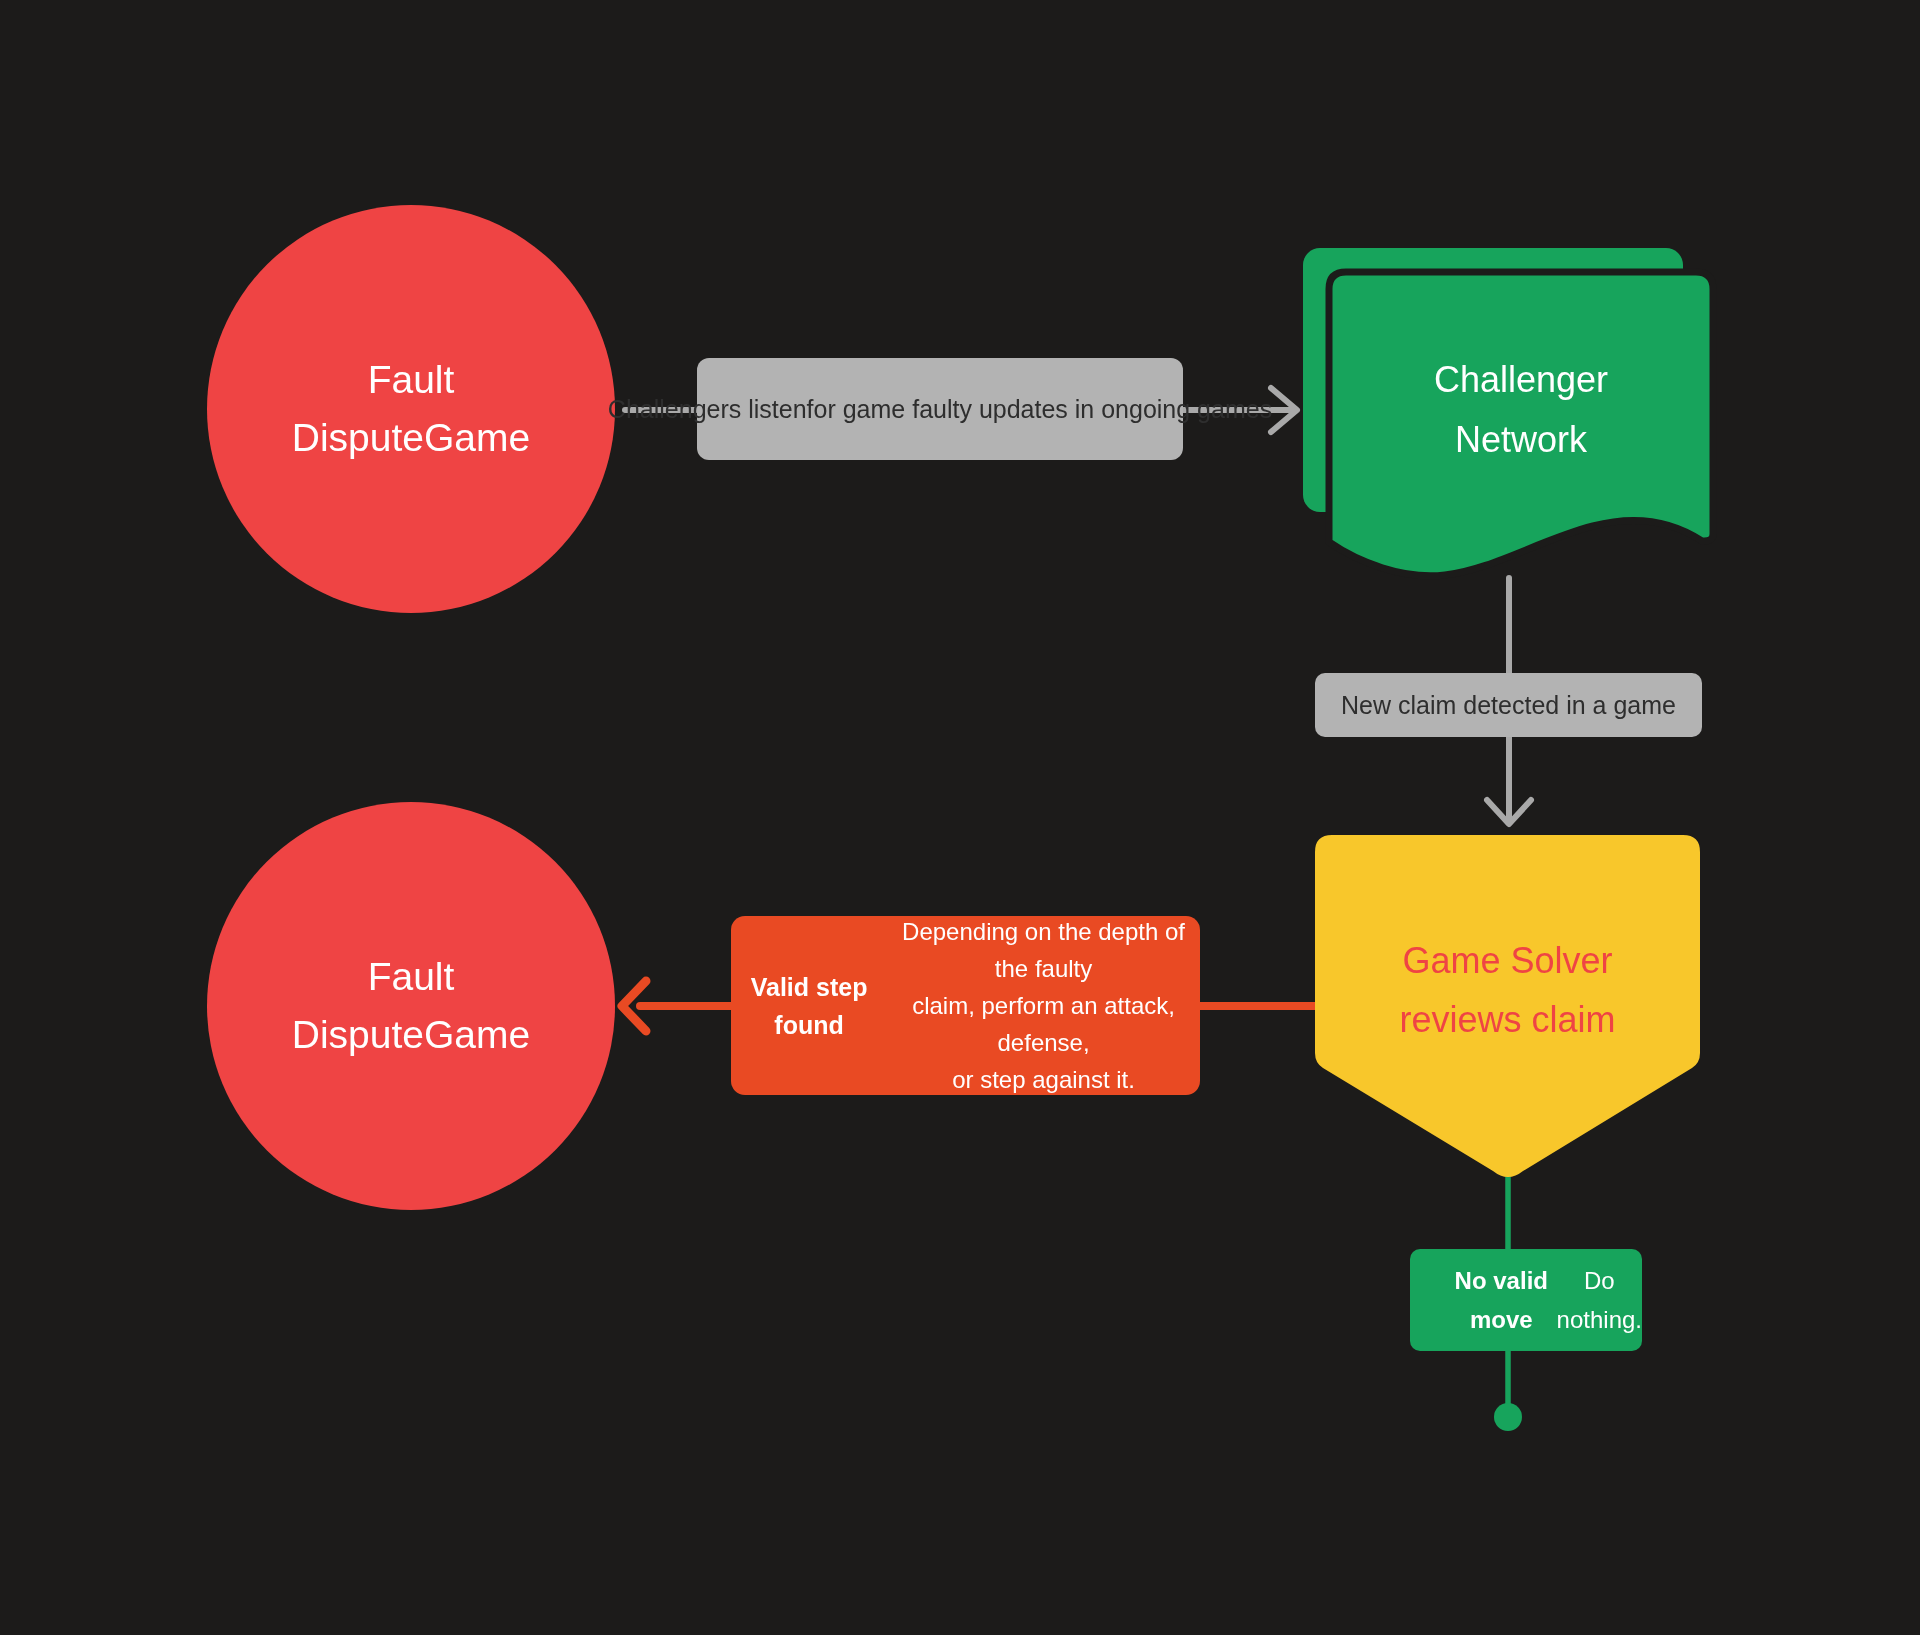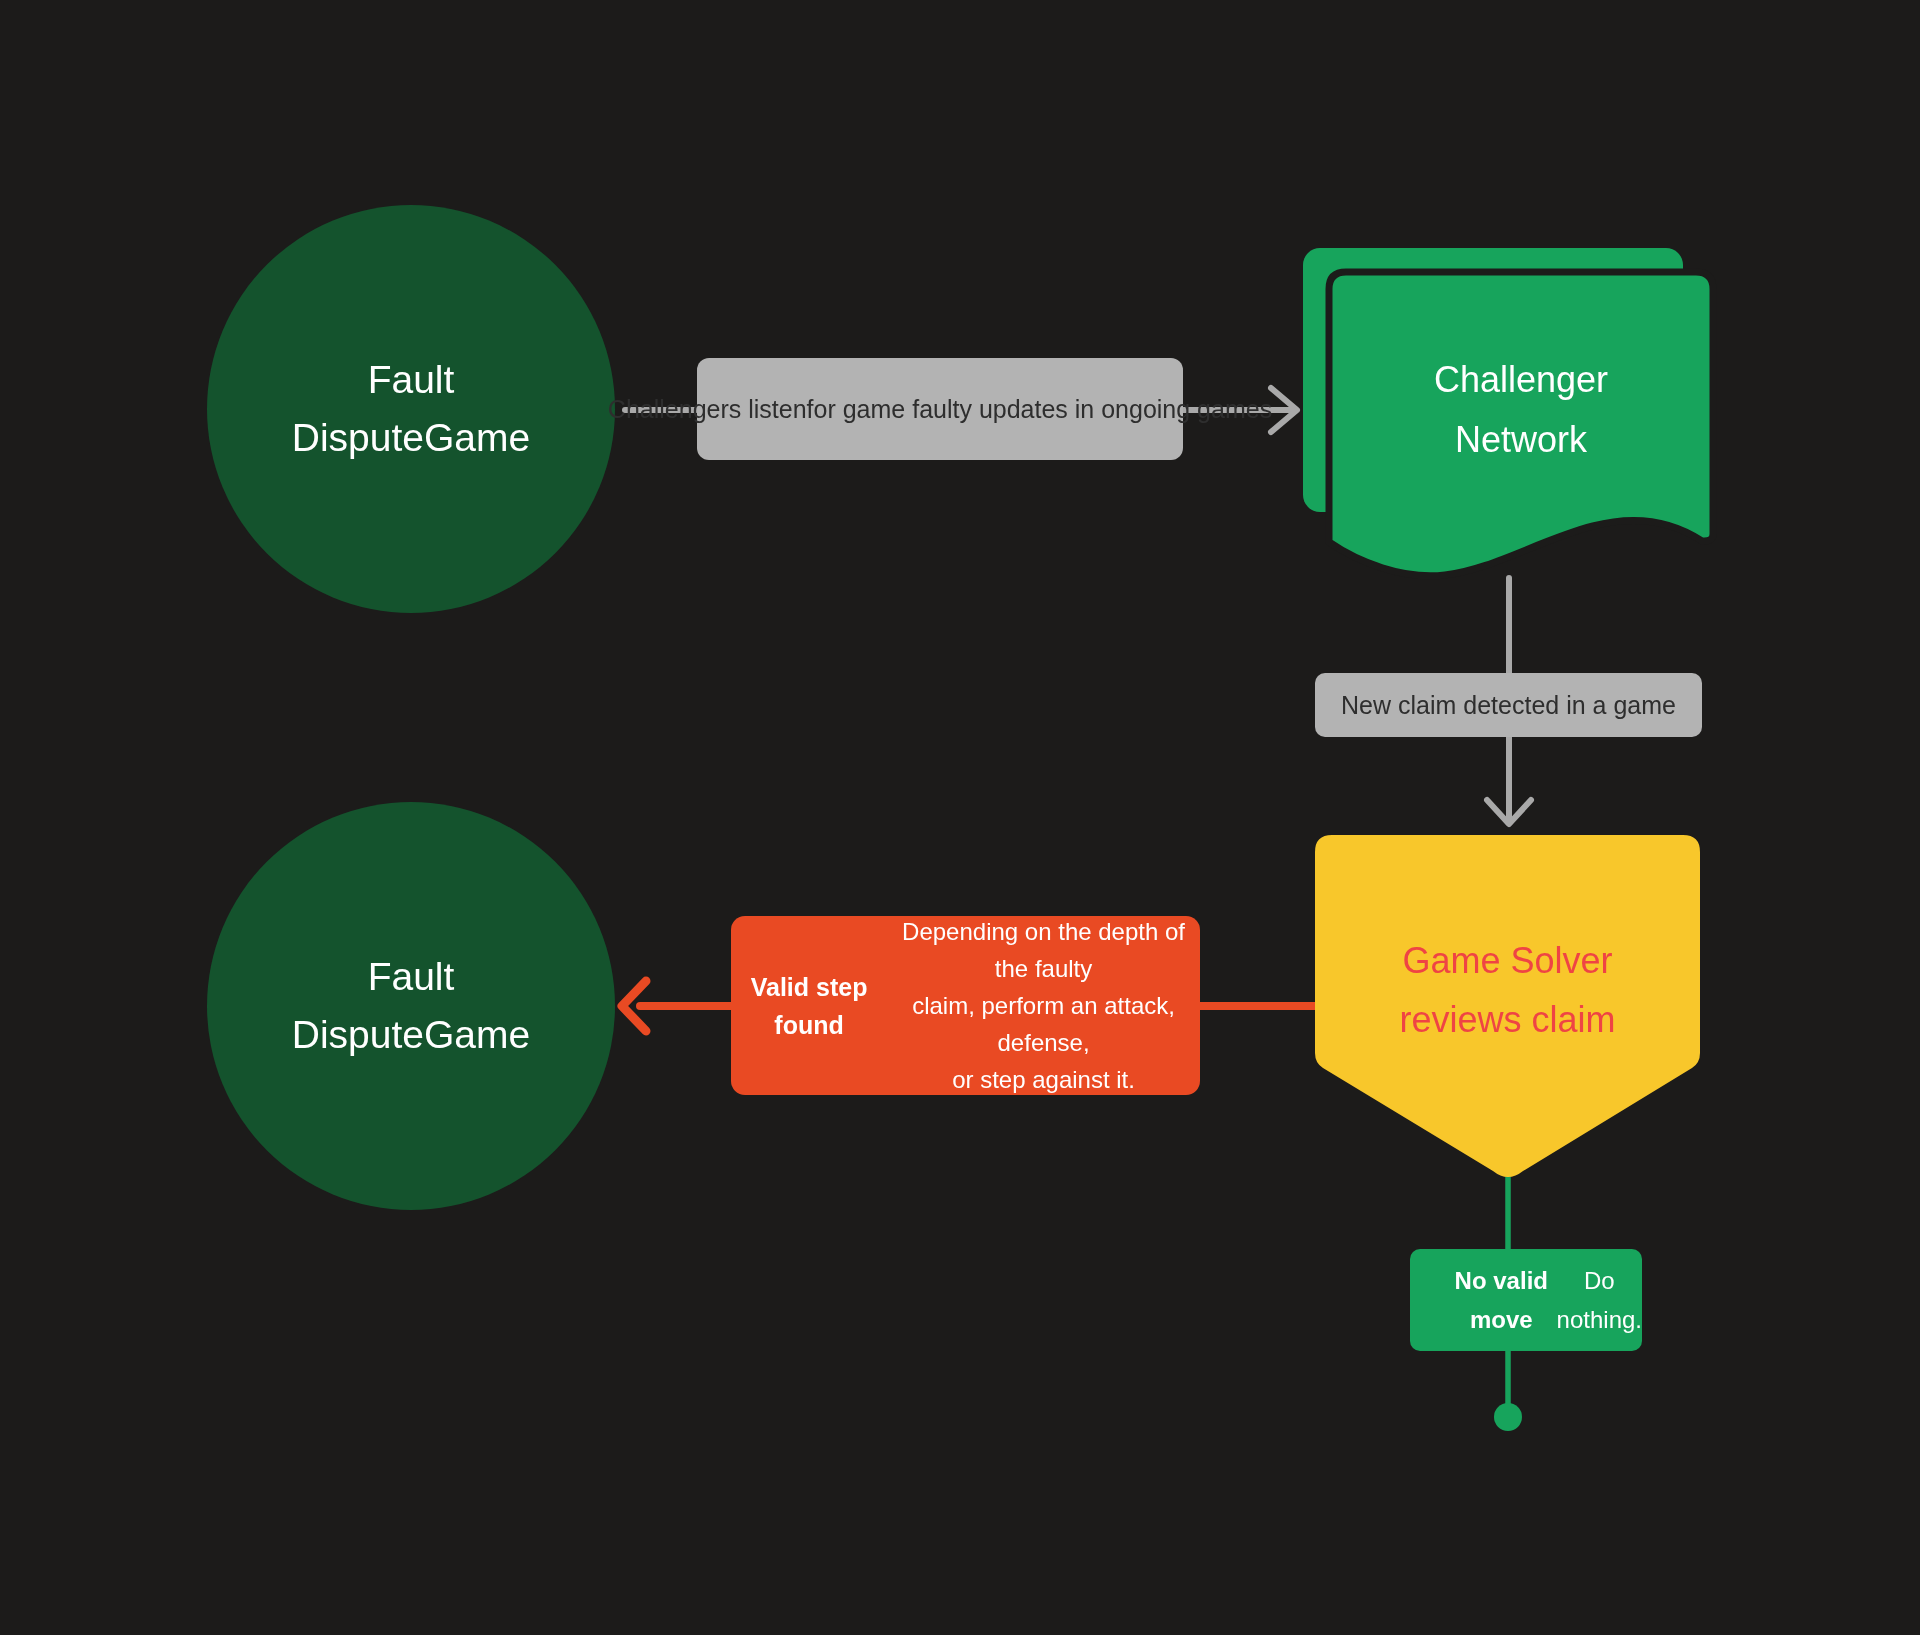--- a/index.html
+++ b/index.html
@@ -13,21 +13,21 @@
   }
 
   
   svg.connectors { position: absolute; left: 0; top: 0; z-index: 1; }
 
   
   .node-circle {
     position: absolute;
     width: 408px; height: 408px;
     border-radius: 50%;
-    background: #14532d;
+    background: #ef4444;
     color: #FFFFFF;
     display: flex; flex-direction: column;
     align-items: center; justify-content: center;
     text-align: left;
     font-size: 39px; line-height: 58px;
     z-index: 2;
   }
   .node-circle.top { left: 207px; top: 205px; }
   .node-circle.bottom { left: 207px; top: 802px; }
 

